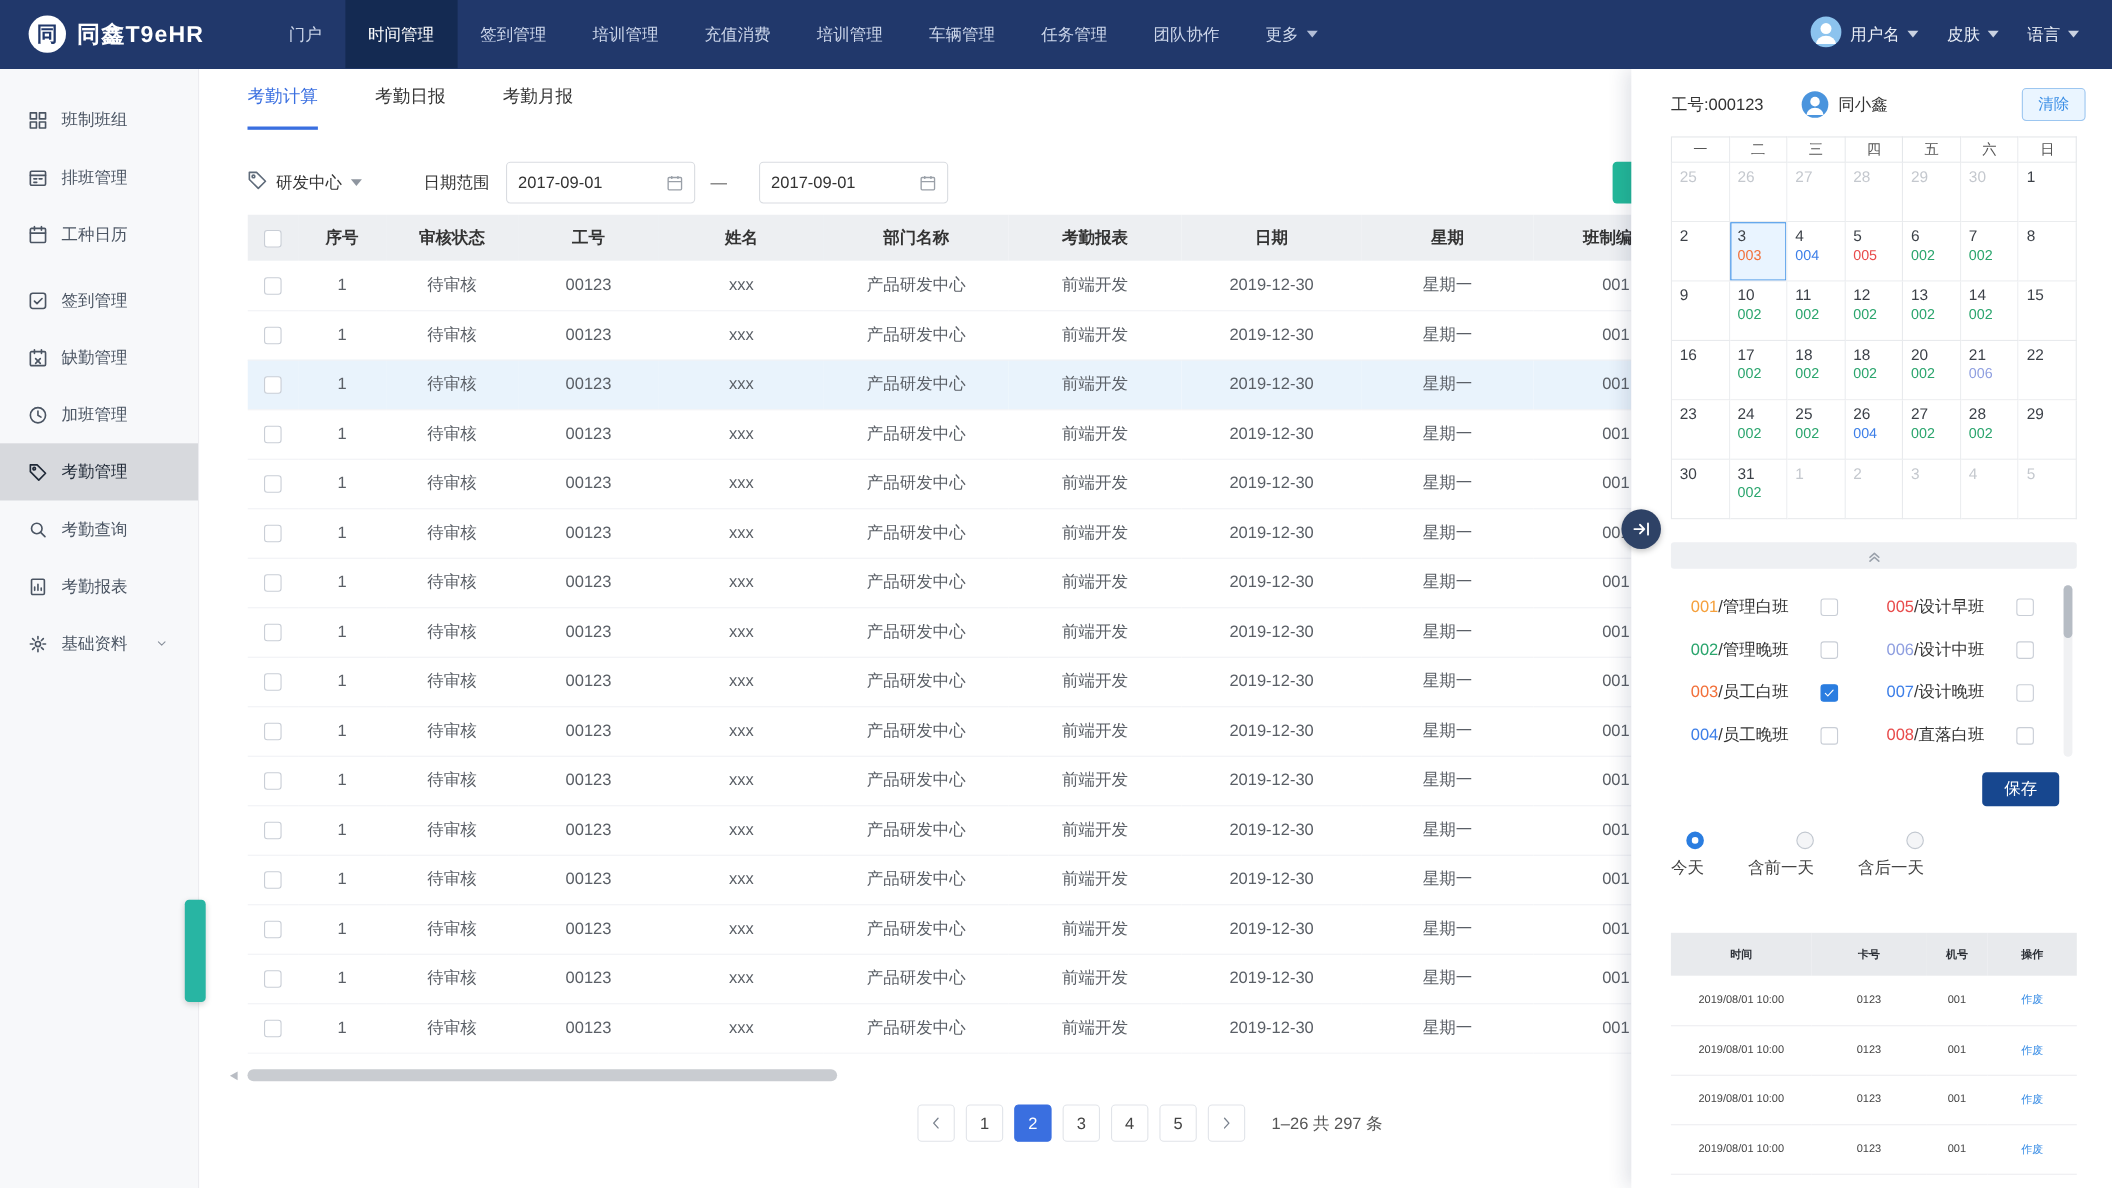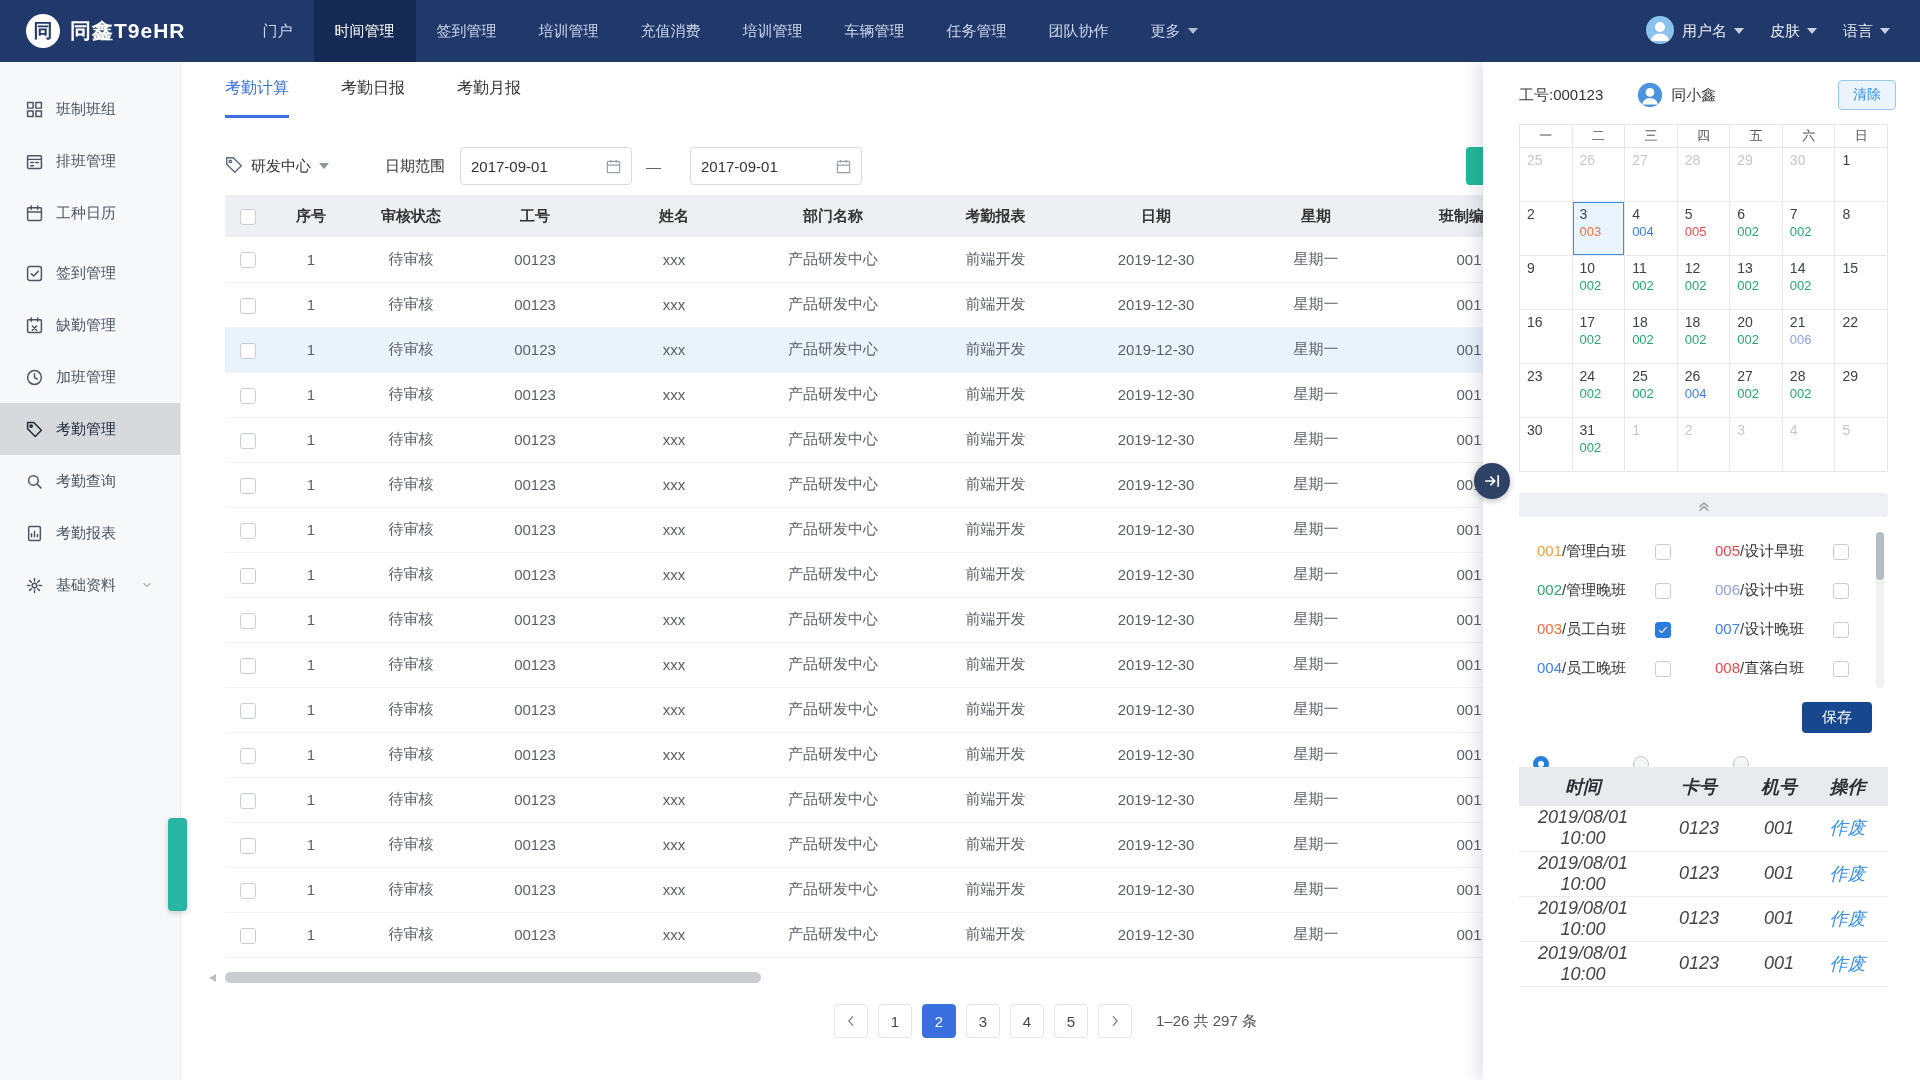--- a/index.html
+++ b/index.html
@@ -120,22 +120,22 @@
 
   .save-btn { position:absolute; top:640px; right:48px; height:31px; padding:0 20px; background:#17478f;
     color:#fff; border:none; border-radius:4px; font-size:15px; cursor:pointer; font-family:inherit; }
 
   .radio-row { position:absolute; top:700px; left:36px; height:30px; display:flex; align-items:center;
     gap:40px; font-size:15px; color:#444; }
   .radio-item { display:flex; align-items:flex-end; gap:8px; cursor:pointer;flex-direction:column; }
   .rdo { width:16px; height:16px; border-radius:50%; border:1px solid #c2c8d0; background:#f4f5f7; }
   .rdo.on { border:5px solid #2a7de0; background:#fff; }
 
-  .log-table { position:absolute; top:705px; left:36px; width:369px; border-collapse:collapse;
-    table-layout:fixed; font-size:18px;font-style:italic; }
+  .log-table { position:absolute; top:786px; left:36px; width:369px; border-collapse:collapse;
+    table-layout:fixed; font-size:10px; }
   .log-table th { background:#e8eaed; height:39px; font-weight:bold; color:#2b2f36; text-align:center; }
   .log-table td { height:45px; text-align:center; color:#444; border-bottom:1px solid #ededf0; }
   .log-table .void-link { color:#3a8ee6; cursor:pointer; }
 </style>
 </head>
 <body>
 
 <header class="navbar">
   <div class="brand">
     <div class="logo">同</div>

